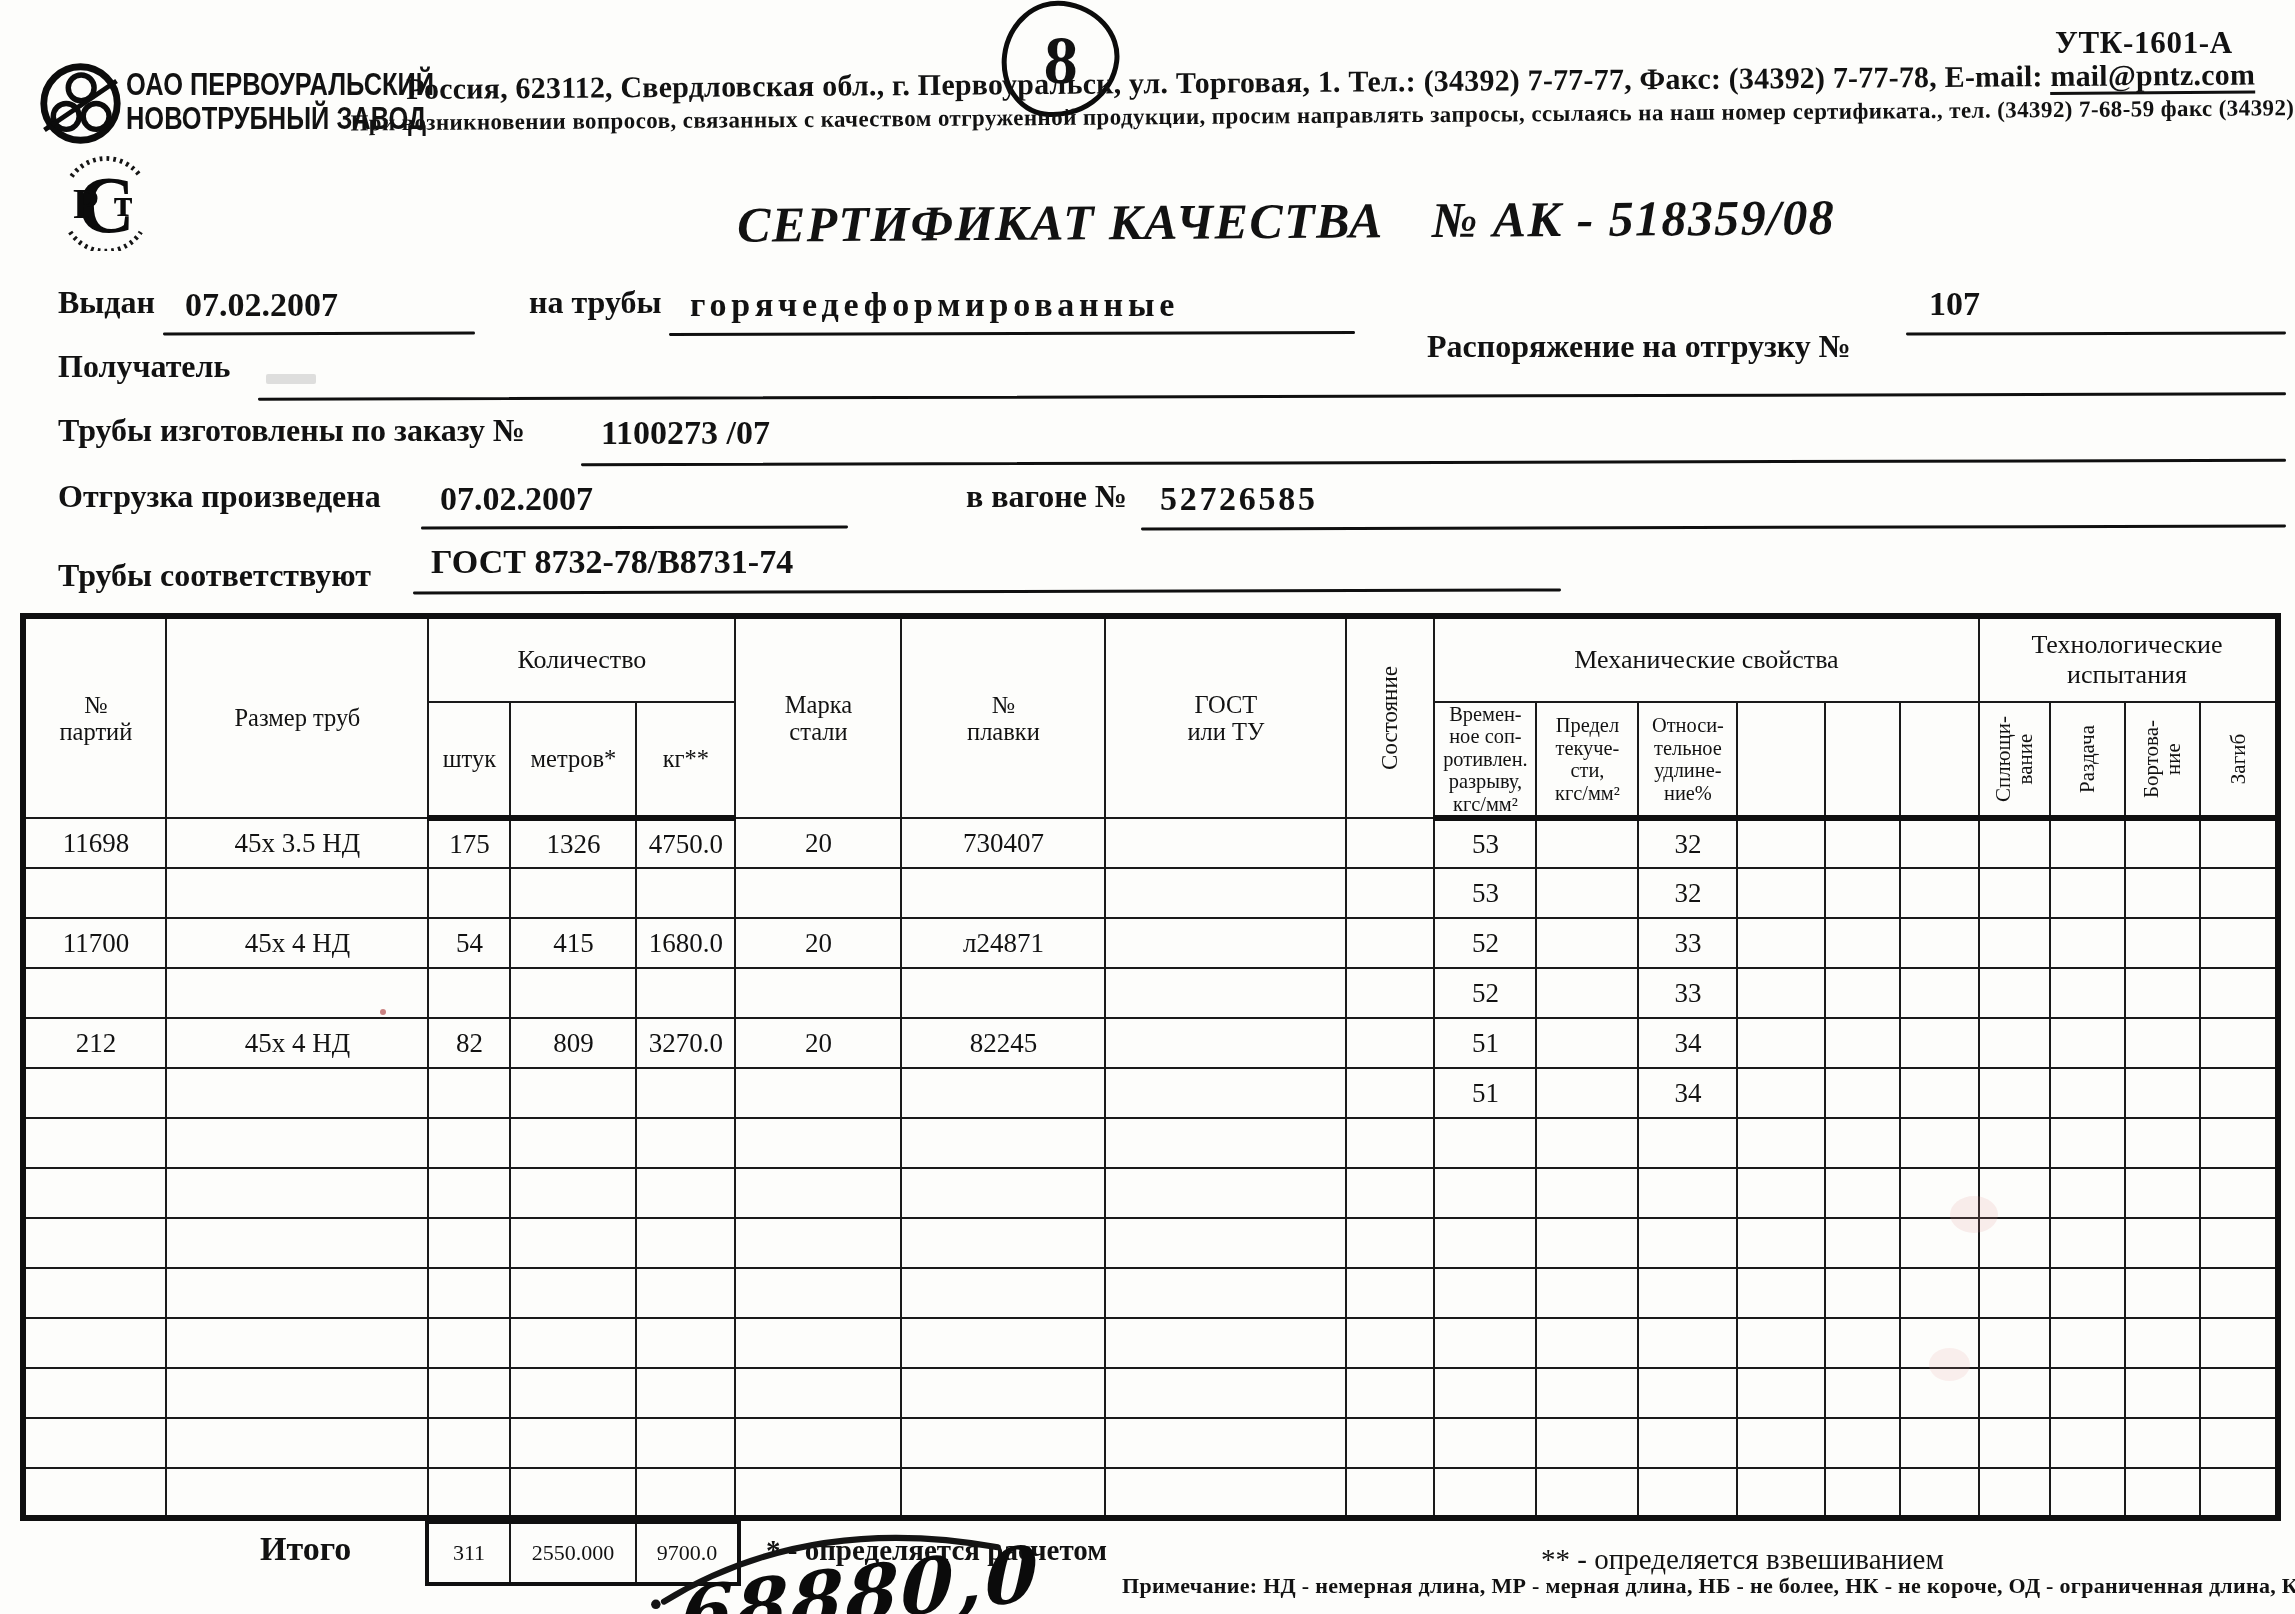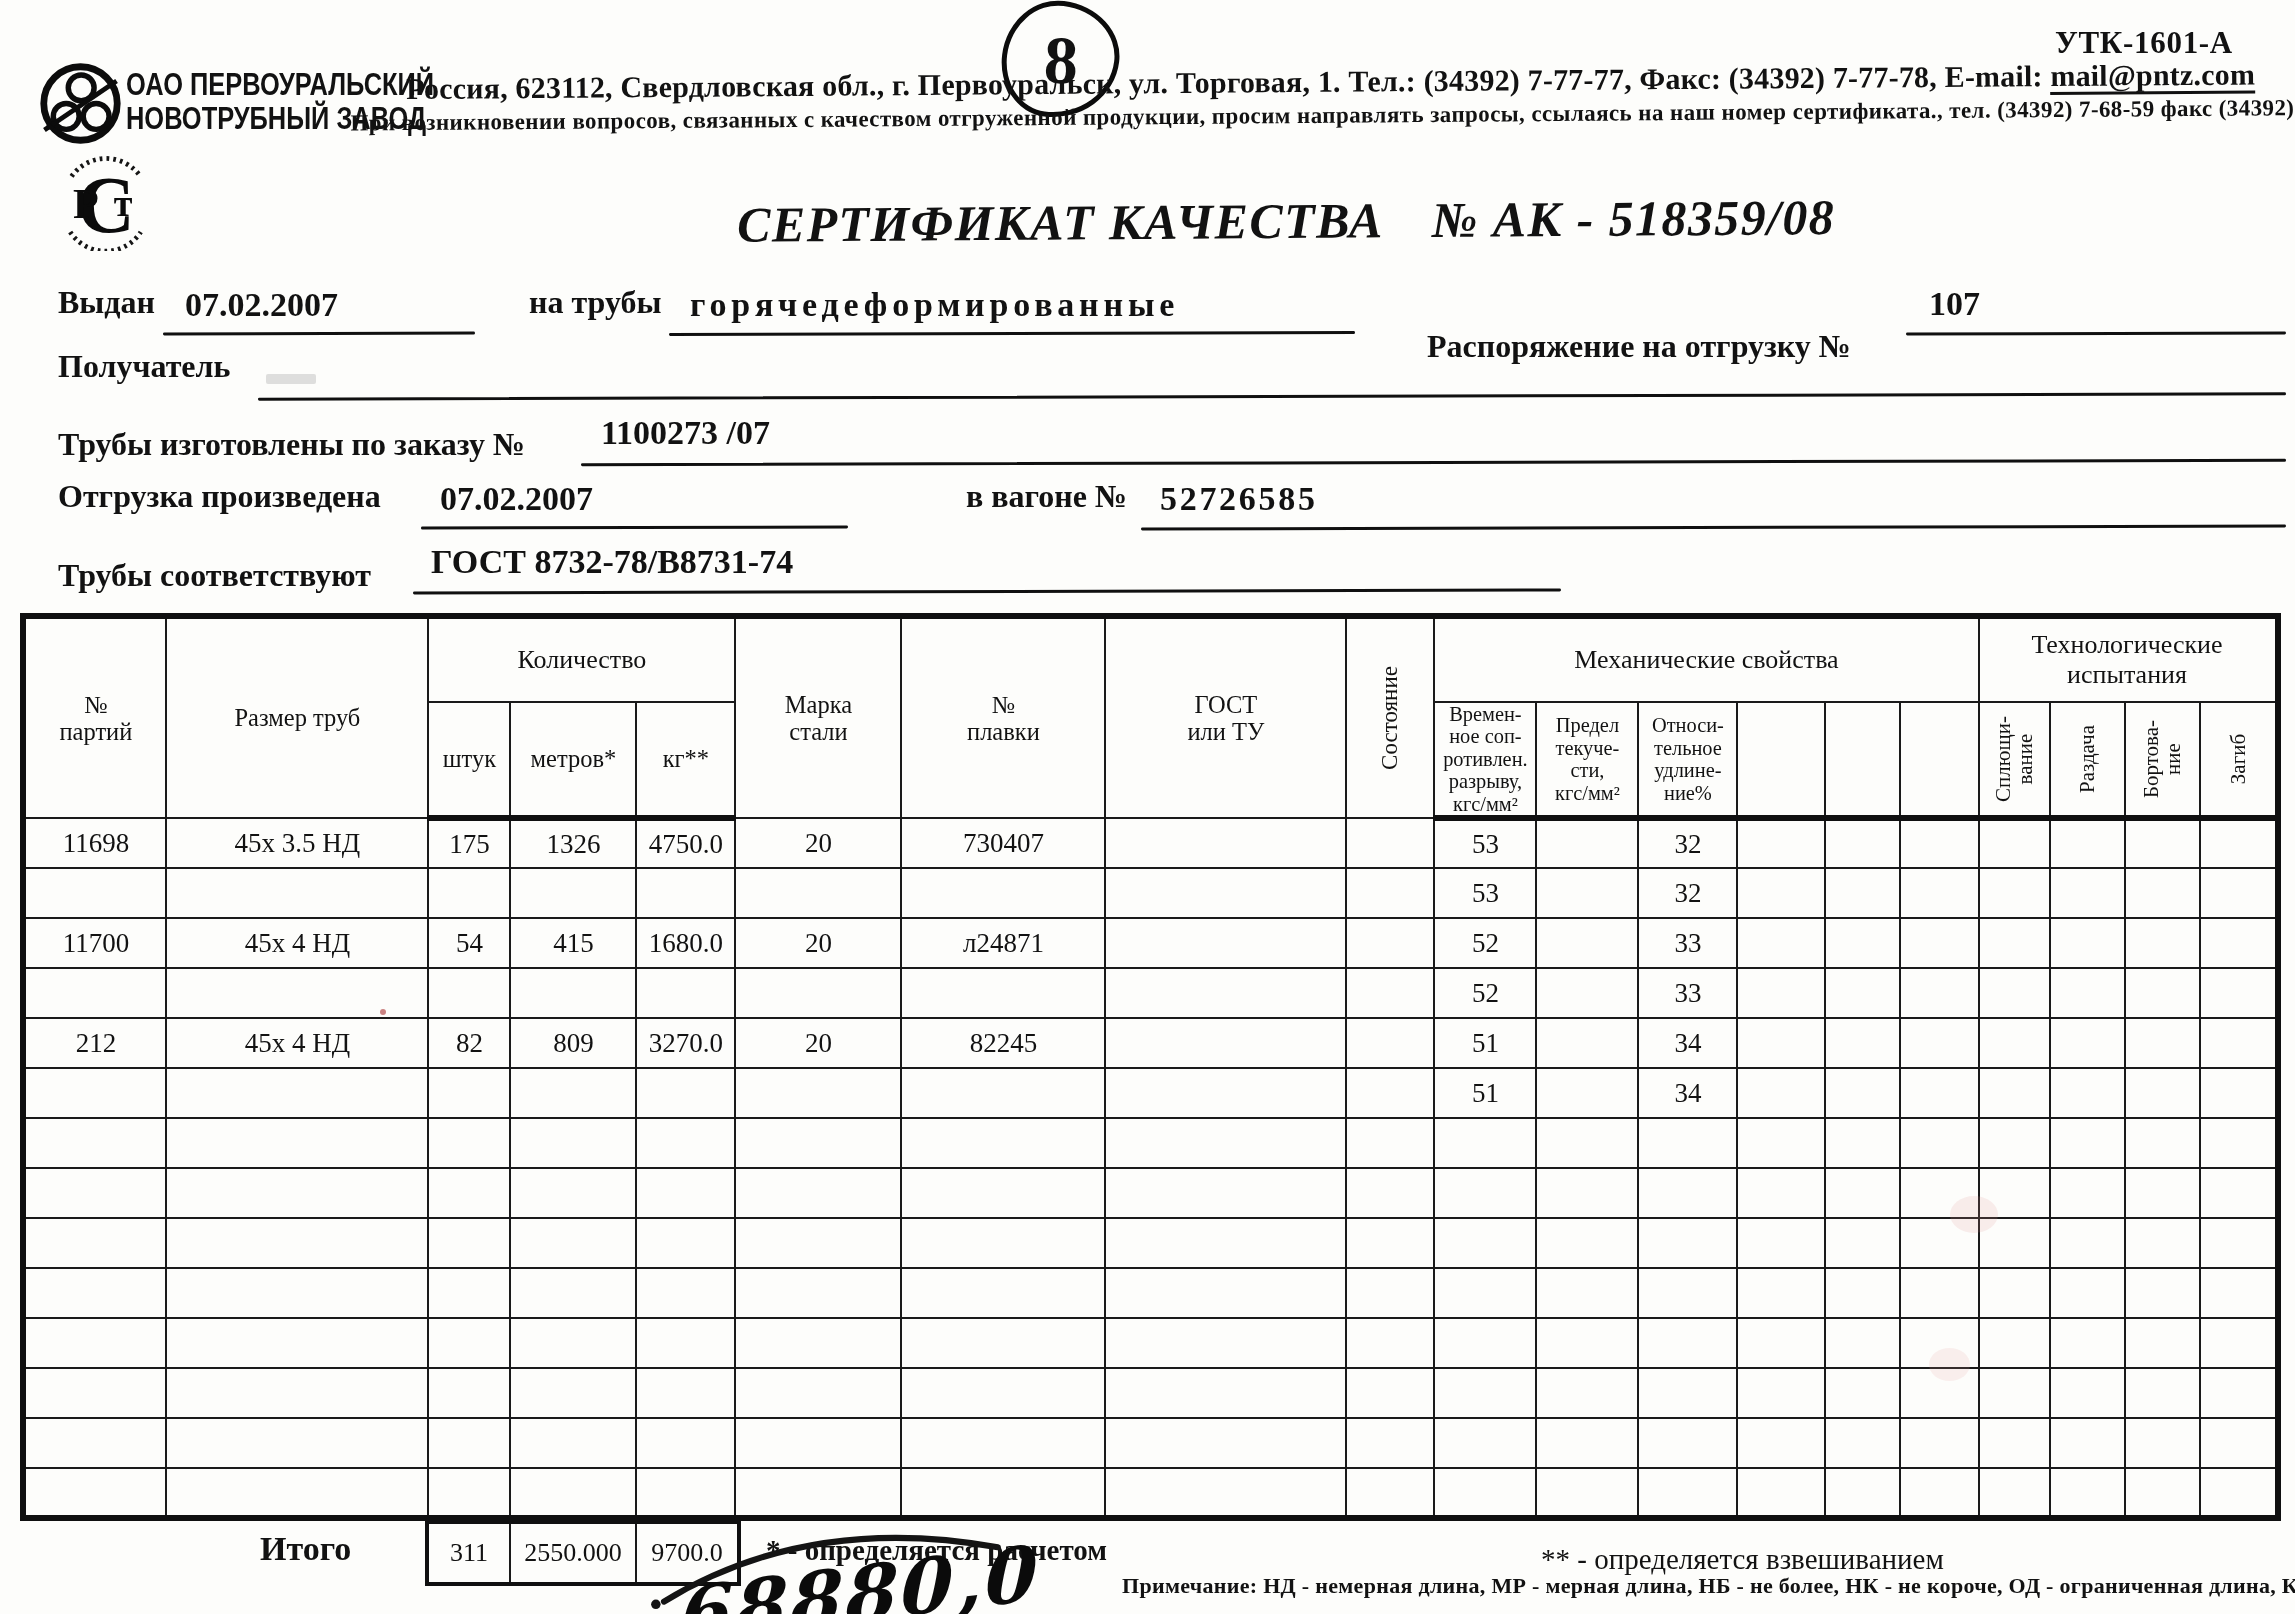--- a/index.html
+++ b/index.html
@@ -40,21 +40,21 @@
   th.head{font-size:24.5px;white-space:pre-line;line-height:1.12;}
   th.small{font-size:20.4px;white-space:pre-line;line-height:1.1;}
   th.vcell{position:relative;}
   th.vcell .rot{position:absolute;left:50%;top:50%;transform:translate(-50%,-50%) rotate(-90deg);
                 white-space:pre-line;text-align:center;line-height:1.05;font-size:23px;}
   th.vcell.tech .rot{font-size:21px;}
   tbody tr{height:50px;}
   tbody td{font-size:27px;text-align:center;vertical-align:middle;}
   
   .totals{left:425px;top:1520px;display:flex;border:4.1px solid #101010;height:58px;}
-  .totals .tcell{display:flex;align-items:center;justify-content:center;font-size:26px;}
+  .totals .tcell{display:flex;align-items:center;justify-content:center;font-size:22px;}
   .totals .tcell:not(:last-child){border-right:2.7px solid #1a1a1a;}
   .itogo{left:260px;top:1530px;font-size:34px;font-weight:bold;}
   .note1{left:766px;top:1534px;font-size:29px;font-weight:bold;white-space:nowrap;}
   .note2{left:1541px;top:1543px;font-size:29px;font-weight:normal;white-space:nowrap;}
   .remark{left:1122px;top:1573px;font-size:22px;font-weight:bold;white-space:nowrap;letter-spacing:0.3px;}
   .handw{left:679px;top:1550px;font-family:"DejaVu Serif",serif;font-style:italic;
          font-size:76px;font-weight:bold;transform:rotate(-7deg) skewX(-8deg);letter-spacing:2.7px;color:#0b0b0b;}
   .speck{position:absolute;border-radius:50%;}
 </style>
 </head>
@@ -105,21 +105,21 @@
   <div class="rule" style="left:669px;top:332px;width:686px;"></div>
   <div class="abs flabel" style="left:1427px;top:284px;margin-top:44px;">Распоряжение на отгрузку №</div>
   <div class="abs fvalue" style="left:1929px;top:285px;">107</div>
   <div class="rule" style="left:1906px;top:332px;width:380px;"></div>
 
   <div class="abs flabel" style="left:58px;top:348px;">Получатель</div>
   <div class="abs fvalue" style="left:272px;top:351px;"></div>
   <div class="smudge" style="left:266px;top:374px;width:50px;height:10.2px;"></div>
   <div class="rule" style="left:258px;top:395px;width:2028px;"></div>
 
-  <div class="abs flabel" style="left:58px;top:426px;">Трубы изготовлены по заказу №</div>
+  <div class="abs flabel" style="left:58px;top:412px;">Трубы изготовлены по заказу №</div>
   <div class="abs fvalue" style="left:601px;top:414px;">1100273   /07</div>
   <div class="rule" style="left:581px;top:461px;width:1705px;"></div>
 
   <div class="abs flabel" style="left:58px;top:478px;">Отгрузка произведена</div>
   <div class="abs fvalue" style="left:440px;top:480px;">07.02.2007</div>
   <div class="rule" style="left:421px;top:526px;width:427px;"></div>
   <div class="abs flabel" style="left:966px;top:478px;">в вагоне №</div>
   <div class="abs fvalue" style="left:1160px;top:480px;letter-spacing:2.7px;">52726585</div>
   <div class="rule" style="left:1141px;top:526px;width:1145px;"></div>
 

